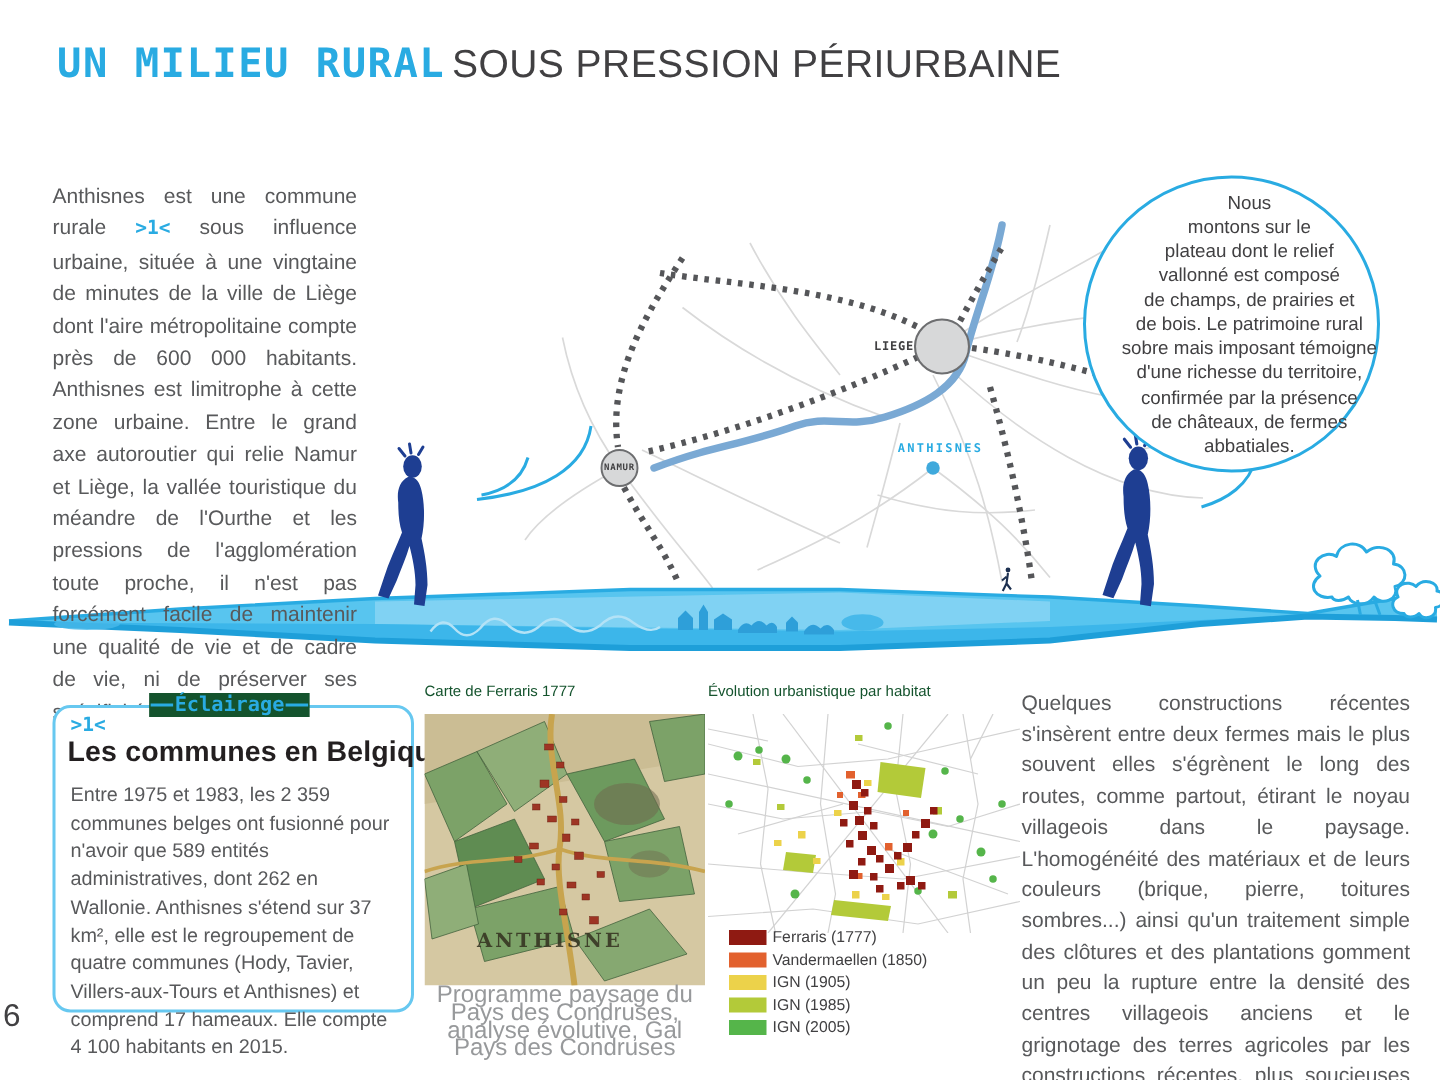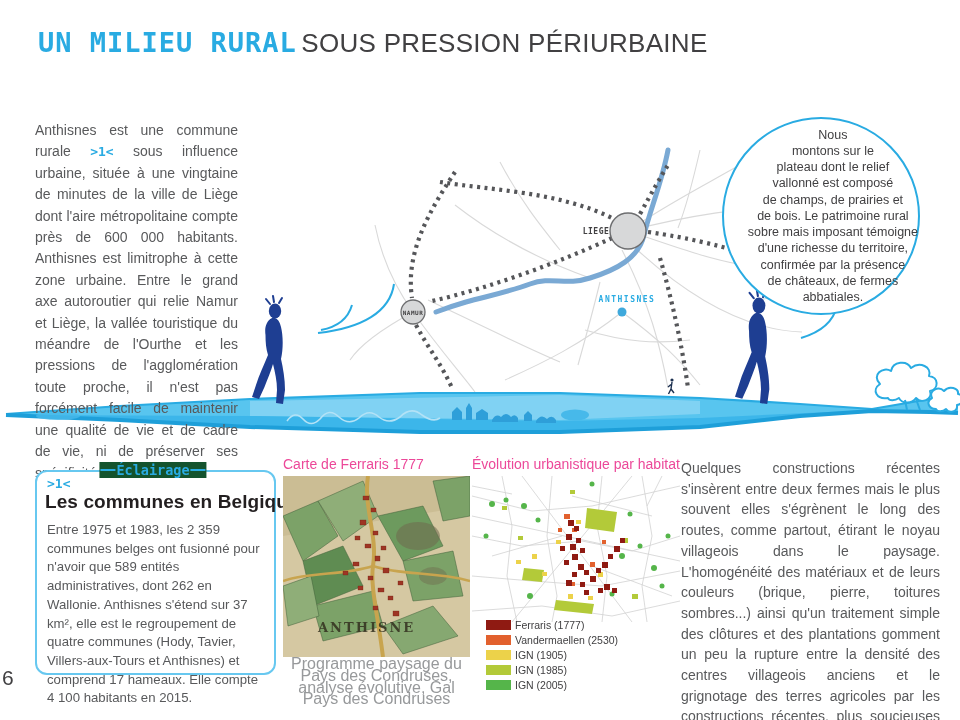--- a/index.html
+++ b/index.html
@@ -39,21 +39,21 @@
   .ecl-box{left:35px;top:470px;width:237px;height:201px;border:2px solid #67c8f0;border-radius:12px;background:#fff;}
   .ecl-tag{left:153px;top:462px;transform:translateX(-50%);background:#14532d;display:flex;
            align-items:center;gap:1px;padding:0 1px;z-index:3;
            font-family:"DejaVu Sans Mono",monospace;font-weight:bold;font-size:13.5px;color:#29abe2;}
   .ecl-tag .dash{width:15px;height:2px;background:#29abe2;}
   .ecl-marker{left:47px;top:476px;font-size:13px;}
   .ecl-heading{left:45px;top:491px;font-size:19px;font-weight:bold;color:#231f20;letter-spacing:.1px;}
   .ecl-body{left:47px;top:521px;width:213px;font-size:13.2px;line-height:18.7px;color:#58595b;}
 
   
-  .fig-caption{font-size:14px;color:#ec4899;}
+  .fig-caption{font-size:10px;color:#14532d;}
   .cap-ferraris{left:283px;top:456px;}
   .cap-evolution{left:472px;top:456px;}
   .ferraris-img{left:283px;top:476px;width:187px;height:181px;}
   .ferraris-label{left:318px;top:620px;font-family:"DejaVu Serif",serif;font-weight:bold;
                   font-size:13px;letter-spacing:2px;color:#33301f;opacity:.85;}
   .credit{left:283px;top:658px;width:187px;text-align:center;font-size:16px;line-height:11.8px;
           color:#97999b;white-space:pre-line;}
   .evolution-img{left:472px;top:476px;width:208px;height:146px;}
 
   
@@ -344,21 +344,21 @@
     </g>
   </svg>
 
   <div class="abs legend">
     <div class="legend-item">
       <span class="swatch" style="background-color: rgb(143, 26, 18);"></span>
       <span class="lbl">Ferraris  (1777)</span>
     </div>
     <div class="legend-item">
       <span class="swatch" style="background-color: rgb(226, 97, 46);"></span>
-      <span class="lbl">Vandermaellen  (2530)</span>
+      <span class="lbl">Vandermaellen  (1850)</span>
     </div>
     <div class="legend-item">
       <span class="swatch" style="background-color: rgb(236, 210, 74);"></span>
       <span class="lbl">IGN  (1905)</span>
     </div>
     <div class="legend-item">
       <span class="swatch" style="background-color: rgb(179, 202, 57);"></span>
       <span class="lbl">IGN  (1985)</span>
     </div>
     <div class="legend-item">

